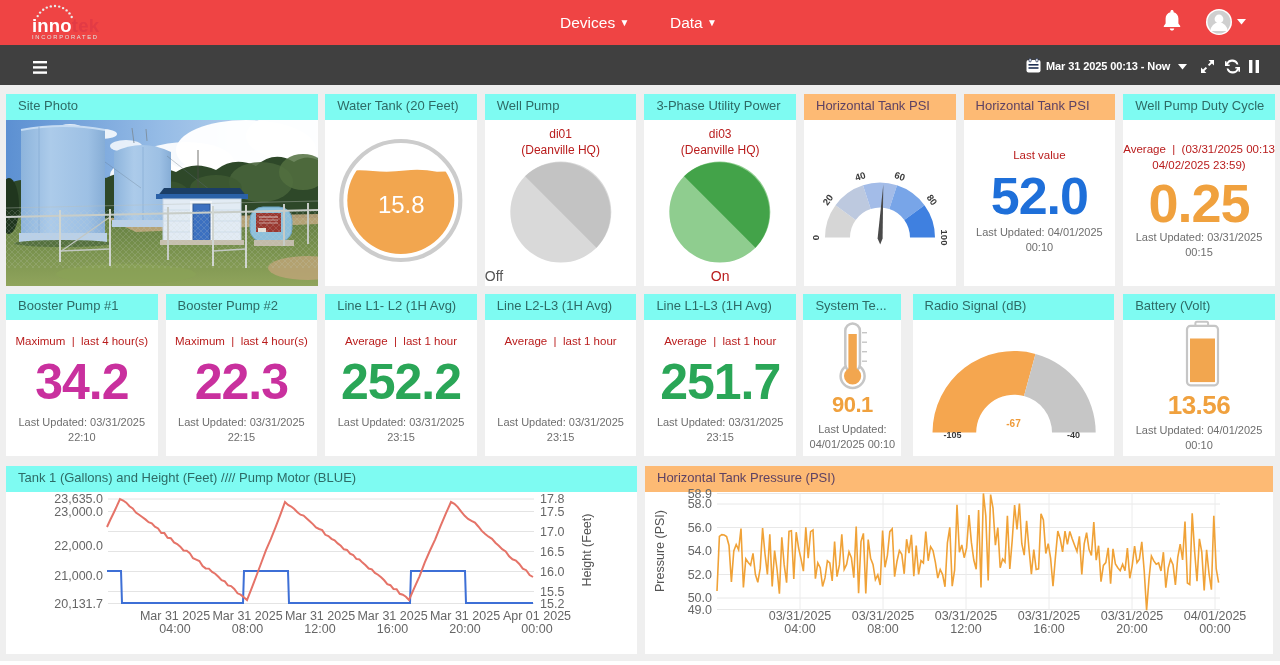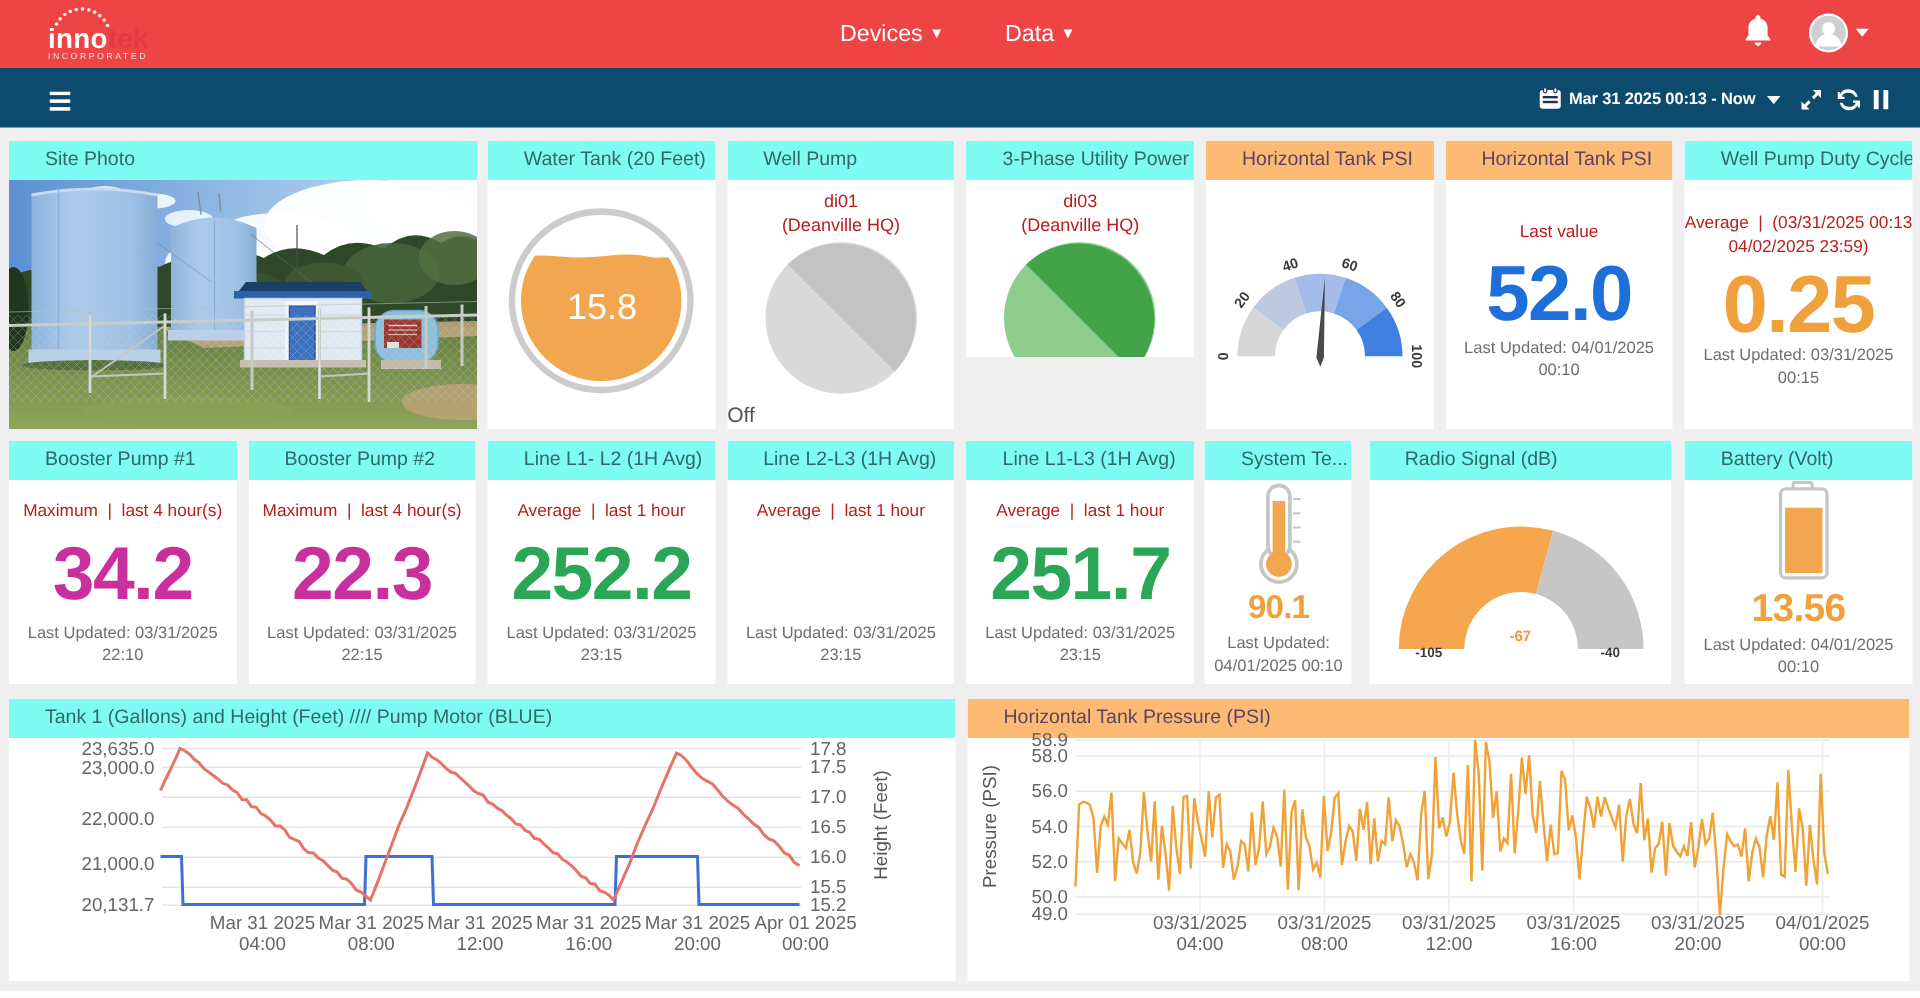--- a/index.html
+++ b/index.html
@@ -1,21 +1,21 @@
 <!DOCTYPE html>
 <html><head><meta charset="utf-8">
 <style>
 *{margin:0;padding:0;box-sizing:border-box}
 html,body{width:1280px;height:665px;overflow:hidden;font-family:"Liberation Sans",sans-serif;background:#fff}
 .abs{position:absolute}
 .topbar{position:absolute;left:0;top:0;width:1280px;height:45px;background:#ef4444}
-.nav2{position:absolute;left:0;top:45px;width:1280px;height:51px;background:#0c4a6e}
+.nav2{position:absolute;left:0;top:45px;width:1280px;height:51px;background:#404040}
 .content{position:absolute;left:0;top:85px;width:1280px;height:576px;background:#efefef}
 .card{position:absolute;background:#fff}
-.hdr{height:26px;background:#7efbf2;color:#2e6b66;font-size:13px;line-height:24px;padding-left:24px;white-space:nowrap;overflow:hidden}
+.hdr{height:26px;background:#7efbf2;color:#2e6b66;font-size:13px;line-height:24px;padding-left:12px;white-space:nowrap;overflow:hidden}
 .hdr.pink{background:#fdba74;color:#5e4263}
 .sub{position:absolute;left:0;right:0;text-align:center;font-size:11.5px;color:#b91c1c;line-height:16px;white-space:nowrap}
 .big{position:absolute;left:0;right:0;text-align:center;font-weight:bold;letter-spacing:-1px}
 .upd{position:absolute;left:0;right:0;text-align:center;font-size:11px;color:#6e6e6e;line-height:14.5px;white-space:nowrap}
 .navtxt{position:absolute;color:#fff;font-size:15.5px}
 svg{display:block}
 </style></head><body>
 
 <div class="topbar">
  <svg class="abs" style="left:30px;top:0" width="72" height="45" viewBox="0 0 72 45">
@@ -202,28 +202,28 @@
   </div>
 <div class="card" style="left:484.8px;top:94px;width:151.6px;height:192px;overflow:hidden">
     <div class="hdr">Well Pump</div>
     <div class="sub" style="top:32px;font-size:12px">di01<br>(Deanville HQ)</div>
 <svg width="151.6" height="192" viewBox="0 0 151.6 192" style="position:absolute;left:0;top:0">
 <circle cx="75.8" cy="118" r="50.5" fill="#d9d9d9"></circle>
 <path d="M40.1 82.3 A50.5 50.5 0 0 1 111.5 153.7 Z" fill="#c3c3c3"></path>
 </svg>
 <div style="position:absolute;left:0;right:0;top:174px;text-align:left;font-size:14px;color:#555">Off</div>
   </div>
-<div class="card" style="left:644.4px;top:94px;width:151.6px;height:144px;overflow:hidden">
+<div class="card" style="left:644.4px;top:94px;width:151.6px;height:192px;overflow:hidden">
     <div class="hdr">3-Phase Utility Power</div>
     <div class="sub" style="top:32px;font-size:12px">di03<br>(Deanville HQ)</div>
 <svg width="151.6" height="192" viewBox="0 0 151.6 192" style="position:absolute;left:0;top:0">
 <circle cx="75.8" cy="118" r="50.5" fill="#8fcd8f"></circle>
 <path d="M40.1 82.3 A50.5 50.5 0 0 1 111.5 153.7 Z" fill="#43a349"></path>
 </svg>
-<div style="position:absolute;left:0;right:0;top:174px;text-align:center;font-size:14px;color:#3b82f6">On</div>
+<div style="position:absolute;left:0;right:0;top:174px;text-align:center;font-size:14px;color:#b91c1c">On</div>
   </div>
 <div class="card" style="left:804px;top:94px;width:151.6px;height:192px;overflow:hidden">
     <div class="hdr pink">Horizontal Tank PSI</div>
     <svg width="151.6" height="192" viewBox="0 0 151.6 192" style="position:absolute;left:0;top:0">
       <path d="M21.0 143.5 A55 55 0 0 1 31.5 111.2 L51.7 125.9 A30 30 0 0 0 46.0 143.5 Z" fill="#d6d6d6"></path>
       <path d="M31.5 111.2 A55 55 0 0 1 59.0 91.2 L66.7 115.0 A30 30 0 0 0 51.7 125.9 Z" fill="#bdc9df"></path>
       <path d="M59.0 91.2 A55 55 0 0 1 93.0 91.2 L85.3 115.0 A30 30 0 0 0 66.7 115.0 Z" fill="#a3bce8"></path>
       <path d="M93.0 91.2 A55 55 0 0 1 120.5 111.2 L100.3 125.9 A30 30 0 0 0 85.3 115.0 Z" fill="#78a5e8"></path>
       <path d="M120.5 111.2 A55 55 0 0 1 131.0 143.5 L106.0 143.5 A30 30 0 0 0 100.3 125.9 Z" fill="#3f80e0"></path>
       <text x="12.5" y="143.5" font-size="9.5" font-weight="bold" fill="#3a3a3a" text-anchor="middle" dominant-baseline="middle" transform="rotate(-90 12.5 143.5)">0</text>

